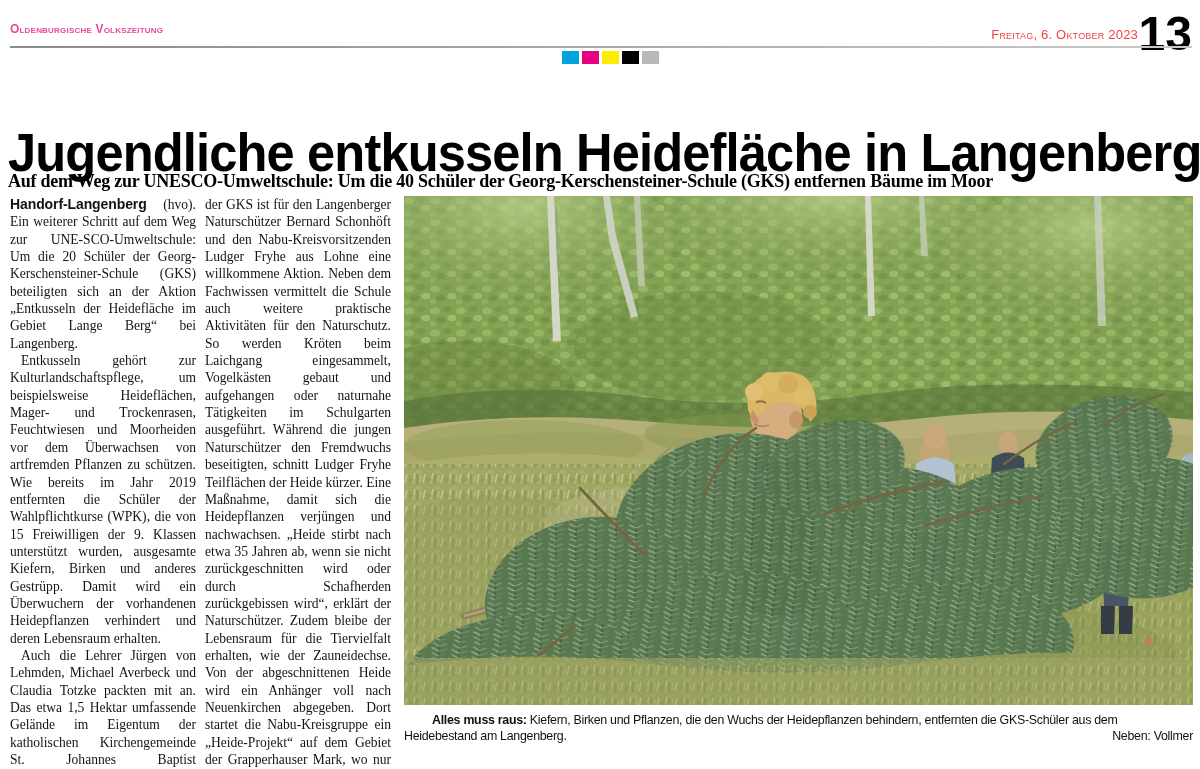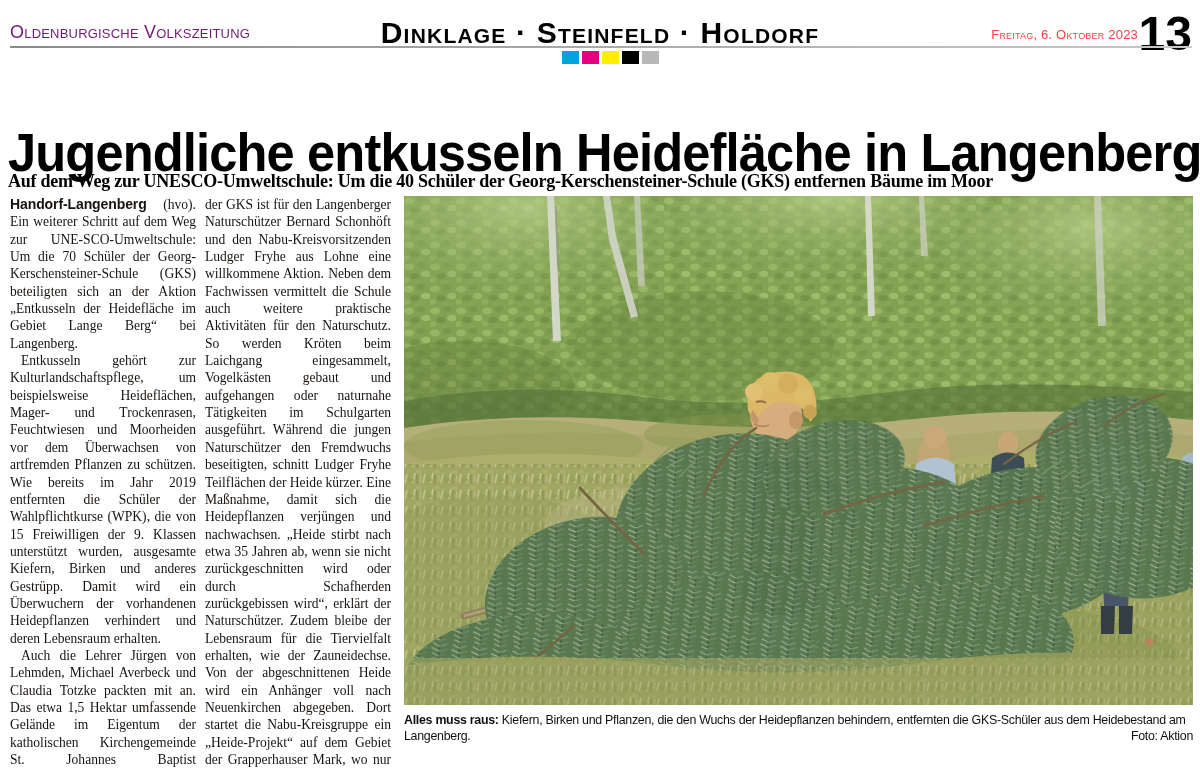--- a/index.html
+++ b/index.html
@@ -22,24 +22,24 @@
     position: absolute;
     left: 0; top: 0;
     width: 1200px;
     height: 74px;
   }
   .paper-name {
     position: absolute;
     left: 10px;
     top: 22px;
     font-family: "Liberation Sans", sans-serif;
-    font-size: 18px;
-    font-weight: 400;
+    font-size: 12px;
+    font-weight: 700;
     letter-spacing: 0.2px;
-    color: #701a75;
+    color: #ec4899;
     font-variant: small-caps;
     text-transform: capitalize;
     white-space: nowrap;
   }
   .section-title {
     position: absolute;
     left: 0; right: 0;
     top: 16px;
     text-align: center;
     font-family: "Liberation Sans", sans-serif;
@@ -169,57 +169,57 @@
     top: 712px;
     width: 789px;
     font-family: "Liberation Sans", sans-serif;
     font-size: 12.4px;
     line-height: 16.4px;
     color: #111;
     letter-spacing: -0.28px;
   }
   .caption b {
     font-weight: 700;
+    margin-left: 28px;
   }
   .caption-credit {
     position: absolute;
     right: 0;
     top: 16.4px;
     font-family: "Liberation Sans", sans-serif;
     font-size: 12.4px;
     letter-spacing: -0.28px;
     color: #111;
     white-space: nowrap;
   }
 </style>
 </head>
 <body>
 
 <div class="masthead">
   <div class="paper-name">Oldenburgische Volkszeitung</div>
-  <div class="section-title">Dinklage · Steinfeld · Holdorf</div>
   <div class="dateline">Freitag, 6. Oktober 2023</div>
   <div class="page-number">13</div>
   <div class="masthead-rule"></div>
   <div class="swatches">
     <i style="background:#00a3e0"></i>
     <i style="background:#e5007e"></i>
     <i style="background:#ffed00"></i>
     <i style="background:#000000"></i>
     <i style="background:#b8b8b8"></i>
   </div>
 </div>
 
 <h1 class="headline">Jugendliche entkusseln Heidefläche in Langenberg</h1>
 <h2 class="subheadline">Auf dem Weg zur UNESCO-Umweltschule: Um die 40 Schüler der Georg-Kerschensteiner-Schule (GKS) entfernen Bäume im Moor</h2>
 
 <div class="col col-1">
   <p class="first">
     <b class="kicker">Handorf-Langenberg</b>
-    <span>(hvo). Ein weiterer Schritt auf dem Weg zur UNE-SCO-Umweltschule: Um die 70 Schüler der Georg-Kerschensteiner-Schule (GKS) beteiligten sich an der Aktion „Entkusseln der Heidefläche im Gebiet Lange Berg“ bei Langenberg.</span>
+    <span>(hvo). Ein weiterer Schritt auf dem Weg zur UNE-SCO-Umweltschule: Um die 20 Schüler der Georg-Kerschensteiner-Schule (GKS) beteiligten sich an der Aktion „Entkusseln der Heidefläche im Gebiet Lange Berg“ bei Langenberg.</span>
   </p>
   <p><span>Entkusseln gehört zur Kulturlandschaftspflege, um beispielsweise Heideflächen, Mager- und Trockenrasen, Feuchtwiesen und Moorheiden vor dem Überwachsen von artfremden Pflanzen zu schützen. Wie bereits im Jahr 2019 entfernten die Schüler der Wahlpflichtkurse (WPK), die von 15 Freiwilligen der 9. Klassen unterstützt wurden, ausgesamte Kiefern, Birken und anderes Gestrüpp. Damit wird ein Überwuchern der vorhandenen Heidepflanzen verhindert und deren Lebensraum erhalten.</span></p>
   <p><span>Auch die Lehrer Jürgen von Lehmden, Michael Averbeck und Claudia Totzke packten mit an. Das etwa 1,5 Hektar umfassende Gelände im Eigentum der katholischen Kirchengemeinde St. Johannes Baptist Steinfeld/Holdorf gehört zu den wenigen Flecken in Holdorf, auf denen noch Heidevorkommen zu finden sind. Das Engagement</span></p>
 </div>
 
 <div class="col col-2">
   <p class="first"><span>der GKS ist für den Langenberger Naturschützer Bernard Schonhöft und den Nabu-Kreisvorsitzenden Ludger Fryhe aus Lohne eine willkommene Aktion. Neben dem Fachwissen vermittelt die Schule auch weitere praktische Aktivitäten für den Naturschutz. So werden Kröten beim Laichgang eingesammelt, Vogelkästen gebaut und aufgehangen oder naturnahe Tätigkeiten im Schulgarten ausgeführt. Während die jungen Naturschützer den Fremdwuchs beseitigten, schnitt Ludger Fryhe Teilflächen der Heide kürzer. Eine Maßnahme, damit sich die Heidepflanzen verjüngen und nachwachsen. „Heide stirbt nach etwa 35 Jahren ab, wenn sie nicht zurückgeschnitten wird oder durch Schafherden zurückgebissen wird“, erklärt der Naturschützer. Zudem bleibe der Lebensraum für die Tiervielfalt erhalten, wie der Zauneidechse. Von der abgeschnittenen Heide wird ein Anhänger voll nach Neuenkirchen abgegeben. Dort startet die Nabu-Kreisgruppe ein „Heide-Projekt“ auf dem Gebiet der Grapperhauser Mark, wo nur noch Restbestände der Heidepflanze zu finden sind.</span></p>
 </div>
 
 <figure class="photo" style="margin:0">
@@ -424,14 +424,14 @@
       <path d="M0 470 Q120 452 250 468 Q390 486 520 466 Q650 448 789 464 L789 509 L0 509 Z" fill="#8e9550" opacity="0.85"></path>
       <rect x="0" y="462" width="789" height="47" fill="url(#heath)" opacity="0.6"></rect>
 
       <rect x="0" y="0" width="789" height="509" fill="#f2ead8" opacity="0.07"></rect>
     </g>
   </svg>
 </figure>
 
 <div class="caption">
   <b>Alles muss raus:</b><span> Kiefern, Birken und Pflanzen, die den Wuchs der Heidepflanzen behindern, entfernten die GKS-Schüler aus dem Heidebestand am Langenberg.</span>
-  <span class="caption-credit">Foto: Aktion</span>
+  <span class="caption-credit">Neben: Vollmer</span>
 </div>
 
 </body></html>

